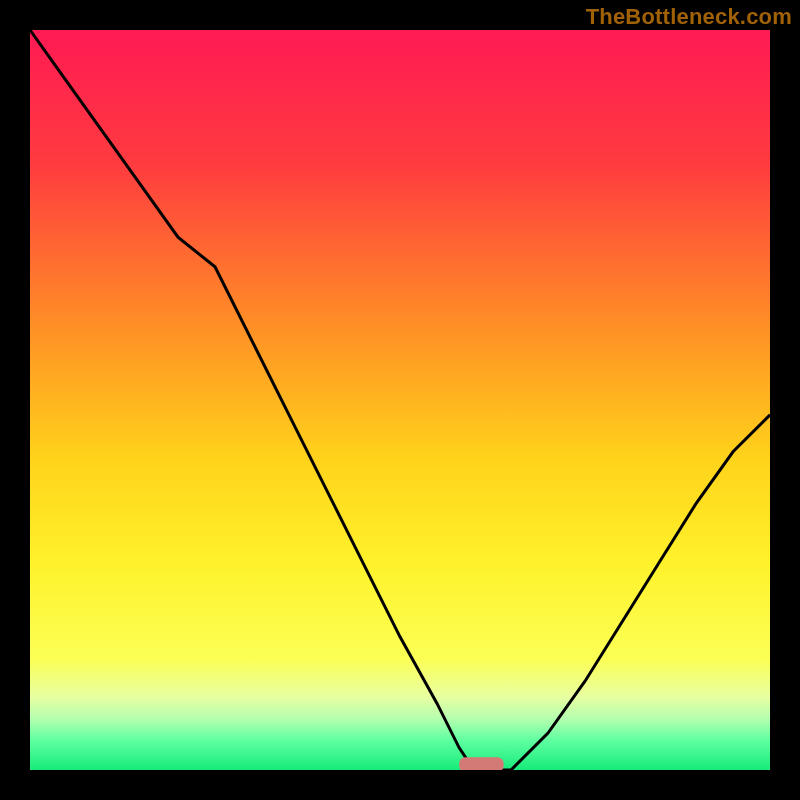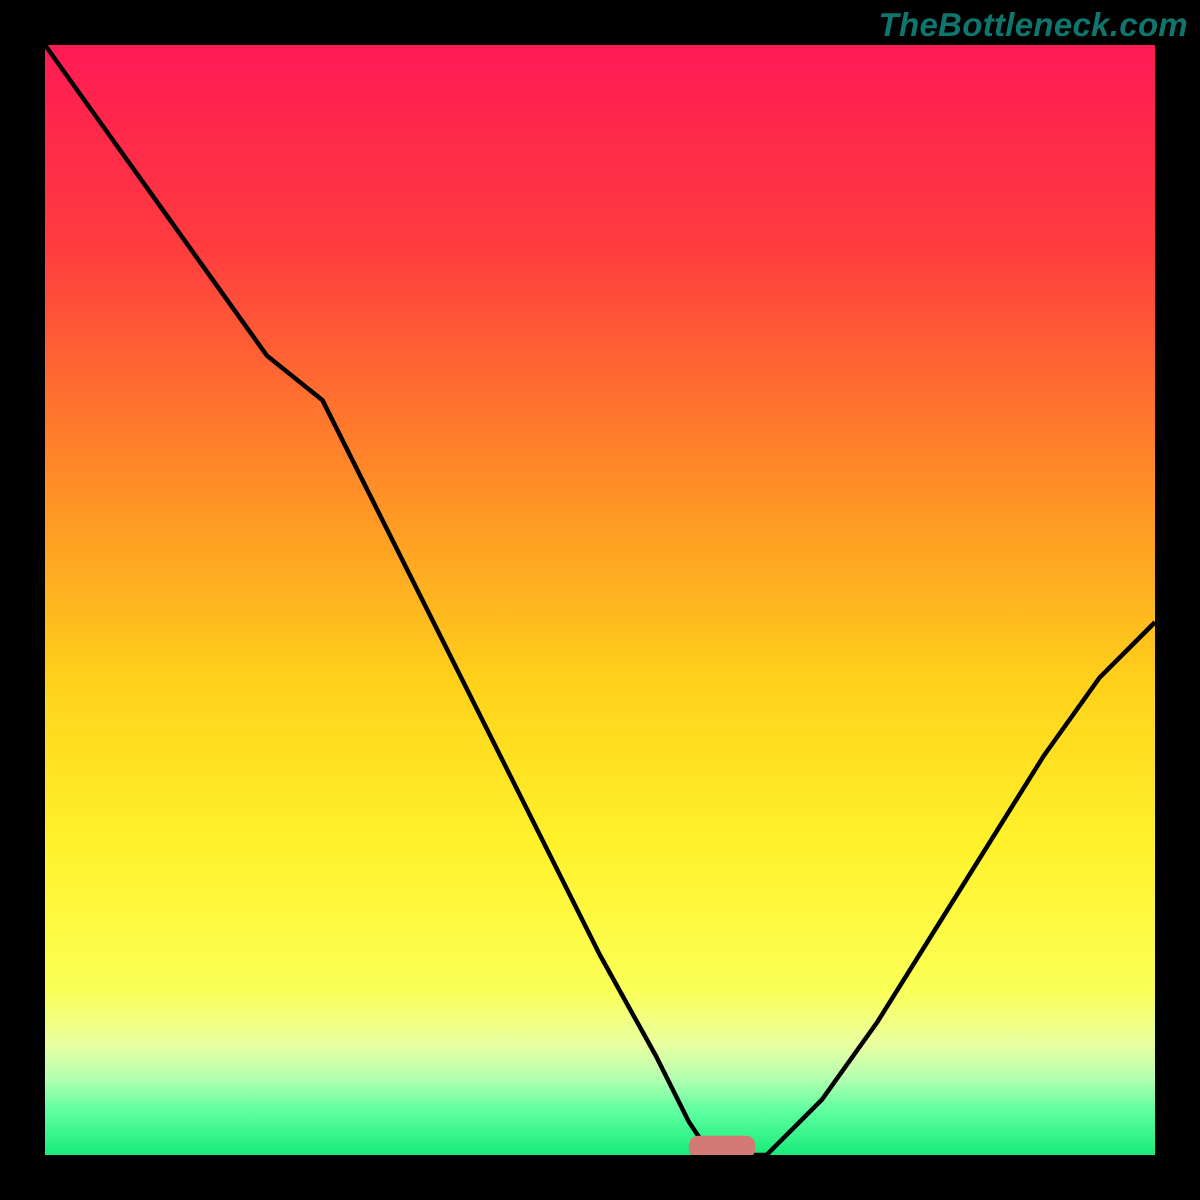--- a/index.html
+++ b/index.html
@@ -14,26 +14,25 @@
   .frame {
     position: relative;
     width: 800px;
     height: 800px;
     background: #000;
   }
   .watermark {
     position: absolute;
     top: 4px;
     right: 8px;
-    color: #0f766e;
+    color: #a16207;
     font-size: 22px;
     font-weight: 600;
     letter-spacing: 0.2px;
     z-index: 10;
-    font-style: italic;
   }
   .plot-area {
     position: absolute;
     left: 30px;
     top: 30px;
     width: 740px;
     height: 740px;
     overflow: hidden;
   }
   .plot-area svg {

